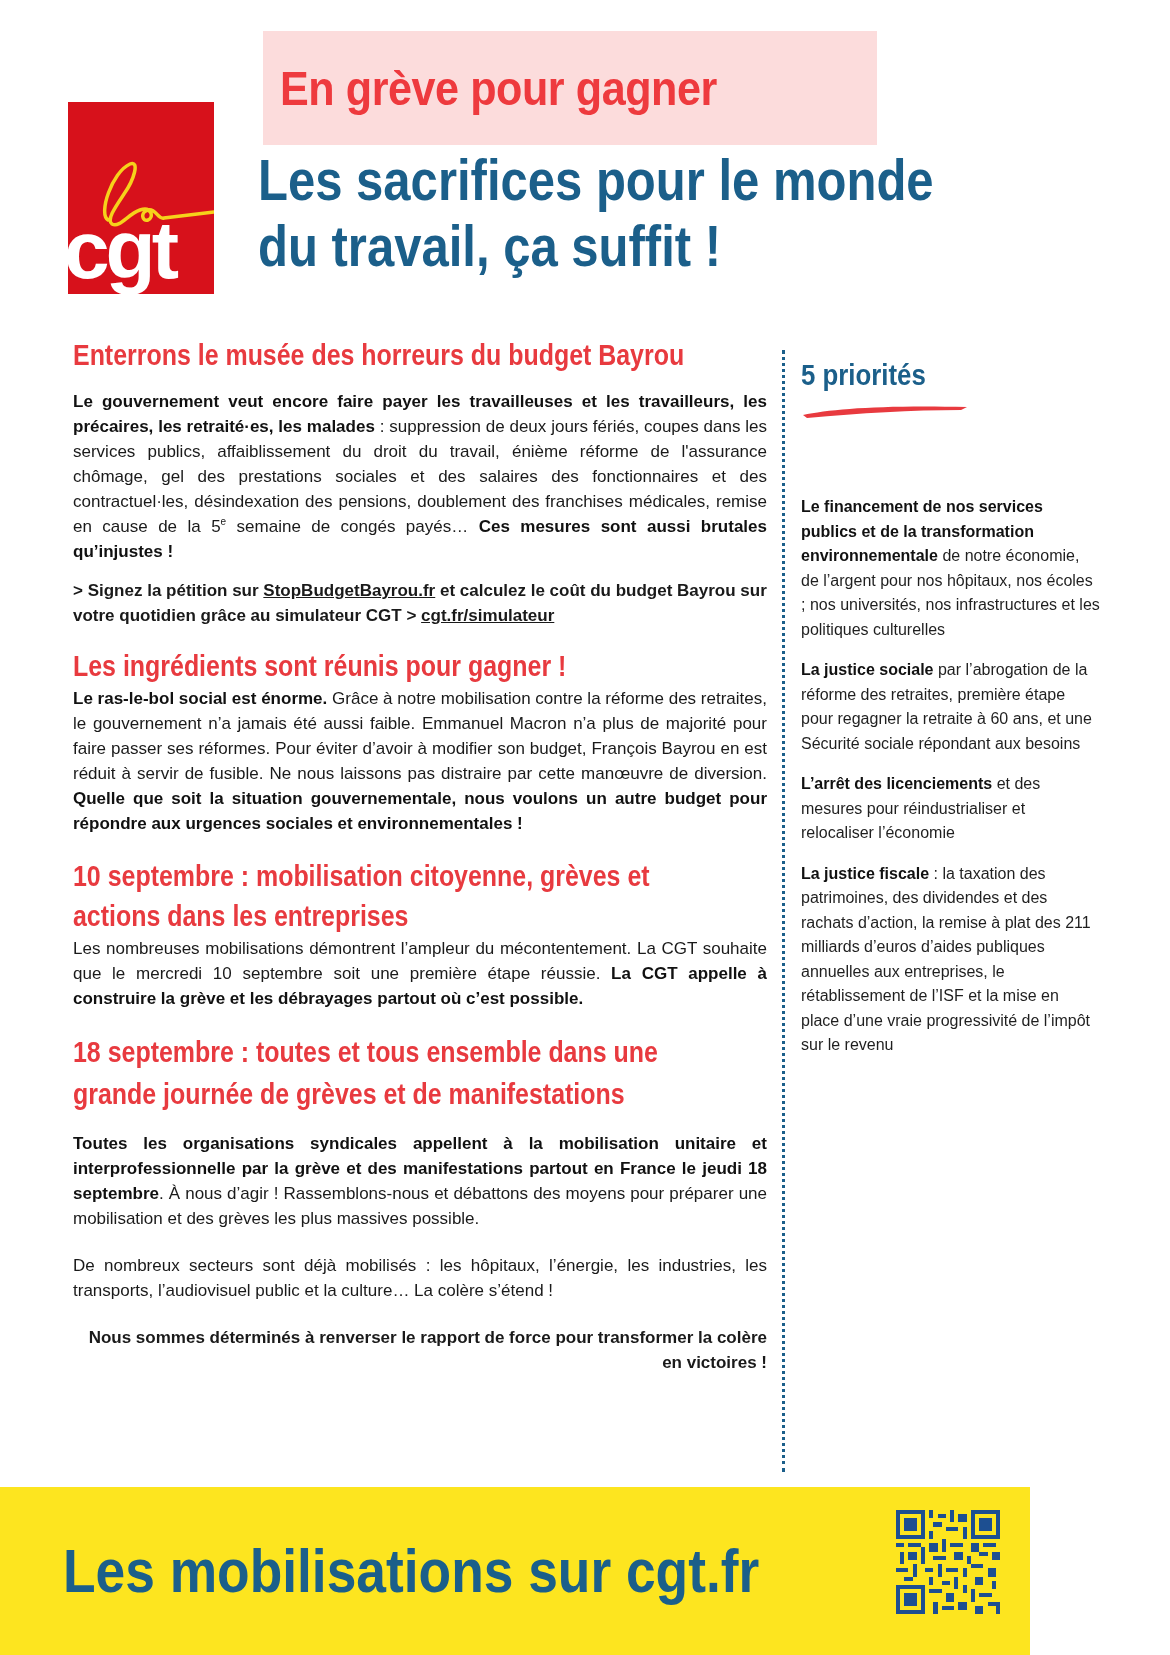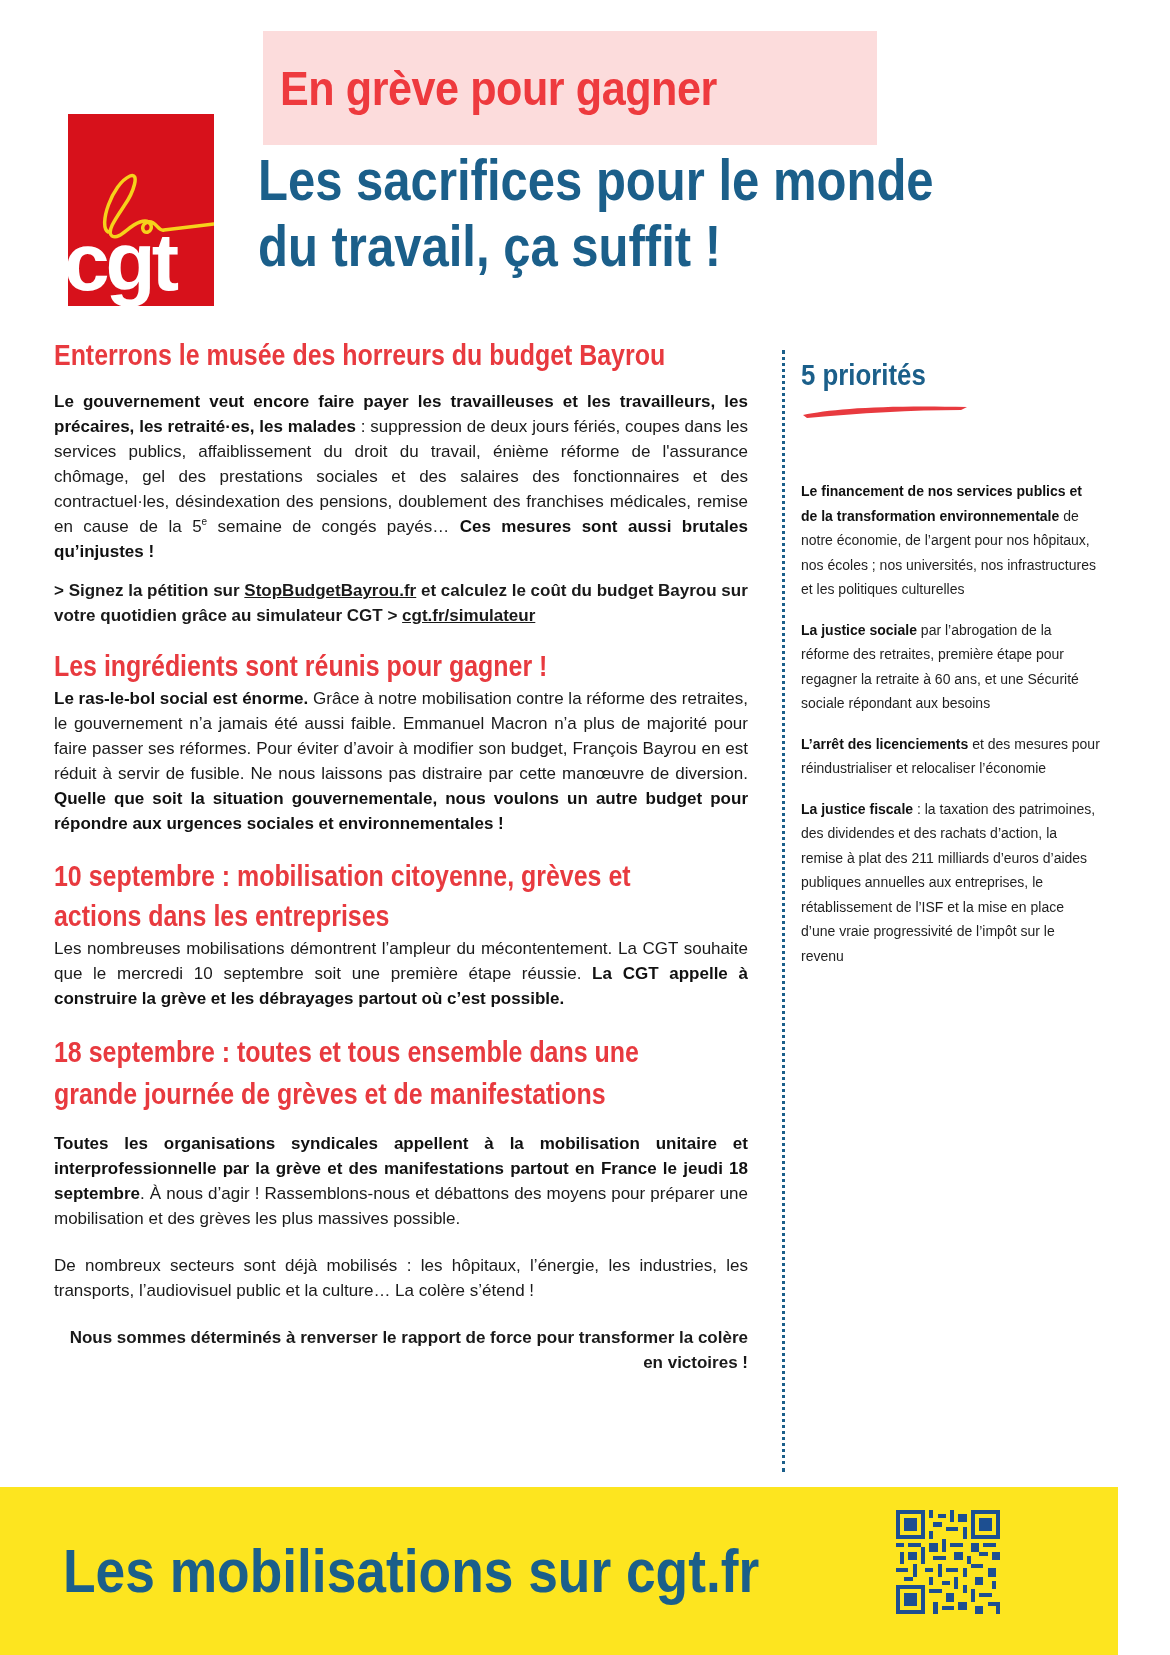--- a/index.html
+++ b/index.html
@@ -2,41 +2,41 @@
 <html><head>
 <meta charset="utf-8">
 <style>
   html, body { margin: 0; padding: 0; }
   body {
     width: 1170px; height: 1655px; position: relative; overflow: hidden;
     background: #ffffff; color: #111;
     font-family: "Liberation Sans", sans-serif;
   }
   .logo {
-    position: absolute; left: 68px; top: 114px; width: 146px; height: 192px;
+    position: absolute; left: 68px; top: 102px; width: 146px; height: 192px;
     background: #d7111b; overflow: hidden;
   }
   .logo svg { position: absolute; left: 0; top: 0; }
   .kicker-box {
     position: absolute; left: 263px; top: 31px; width: 614px; height: 114px;
     background: #fcdcdc;
   }
   .kicker {
     position: absolute; left: 280px; top: 60px;
     font-family: "Liberation Sans", sans-serif; font-weight: 700;
     font-size: 49px; color: #ee3a3e; letter-spacing: -0.5px;
     transform: scaleX(0.88); transform-origin: left top; white-space: nowrap;
   }
   .title {
     position: absolute; left: 258px; top: 147px;
     font-family: "Liberation Sans", sans-serif; font-weight: 700;
     font-size: 57px; line-height: 66px; color: #1b5f8a;
     transform: scaleX(0.86); transform-origin: left top; white-space: nowrap;
   }
-  .main-col { position: absolute; left: 54px; top: 335px; width: 694px; }
+  .main-col { position: absolute; left: 73px; top: 335px; width: 694px; }
   .h-red {
     font-weight: 700; color: #e83a3f; font-size: 29px; line-height: 40px;
     transform: scaleX(0.86); transform-origin: left top; white-space: nowrap;
     margin: 0;
   }
   .p {
     font-size: 17px; line-height: 25px; margin: 0; text-align: justify; color: #1a1a1a;
   }
   .p b { font-weight: 700; color: #111; }
   .p u { text-decoration: underline; }
@@ -44,24 +44,24 @@
   .divider {
     position: absolute; left: 782px; top: 350px; width: 0; height: 1122px;
     border-left: 3px dotted #1b5f8a;
   }
   .side { position: absolute; left: 801px; top: 355px; width: 300px; }
   .side-title {
     font-weight: 700; color: #1b5f8a; font-size: 30px; line-height: 40px;
     transform: scaleX(0.86); transform-origin: left top; white-space: nowrap;
   }
   .brush { margin-top: 6px; }
-  .prio { font-size: 14px; line-height: 24.5px; margin: 0 0 16px 0; color: #1f1f1f; }
+  .prio { font-size: 16px; line-height: 24.5px; margin: 16px 0 16px 0; color: #1f1f1f; }
   .prio b { font-weight: 700; color: #111; }
   .footer {
-    position: absolute; left: 0; top: 1487px; width: 1118px; height: 168px;
+    position: absolute; left: 0; top: 1487px; width: 1030px; height: 168px;
     background: #fde51f;
   }
   .footer-text {
     position: absolute; left: 63px; top: 44px;
     font-weight: 700; color: #1b5f8a; font-size: 62px; line-height: 80px;
     transform: scaleX(0.86); transform-origin: left top; white-space: nowrap;
   }
   .qr { position: absolute; left: 896px; top: 23px; width: 104px; height: 104px; }
 </style>
 </head>

